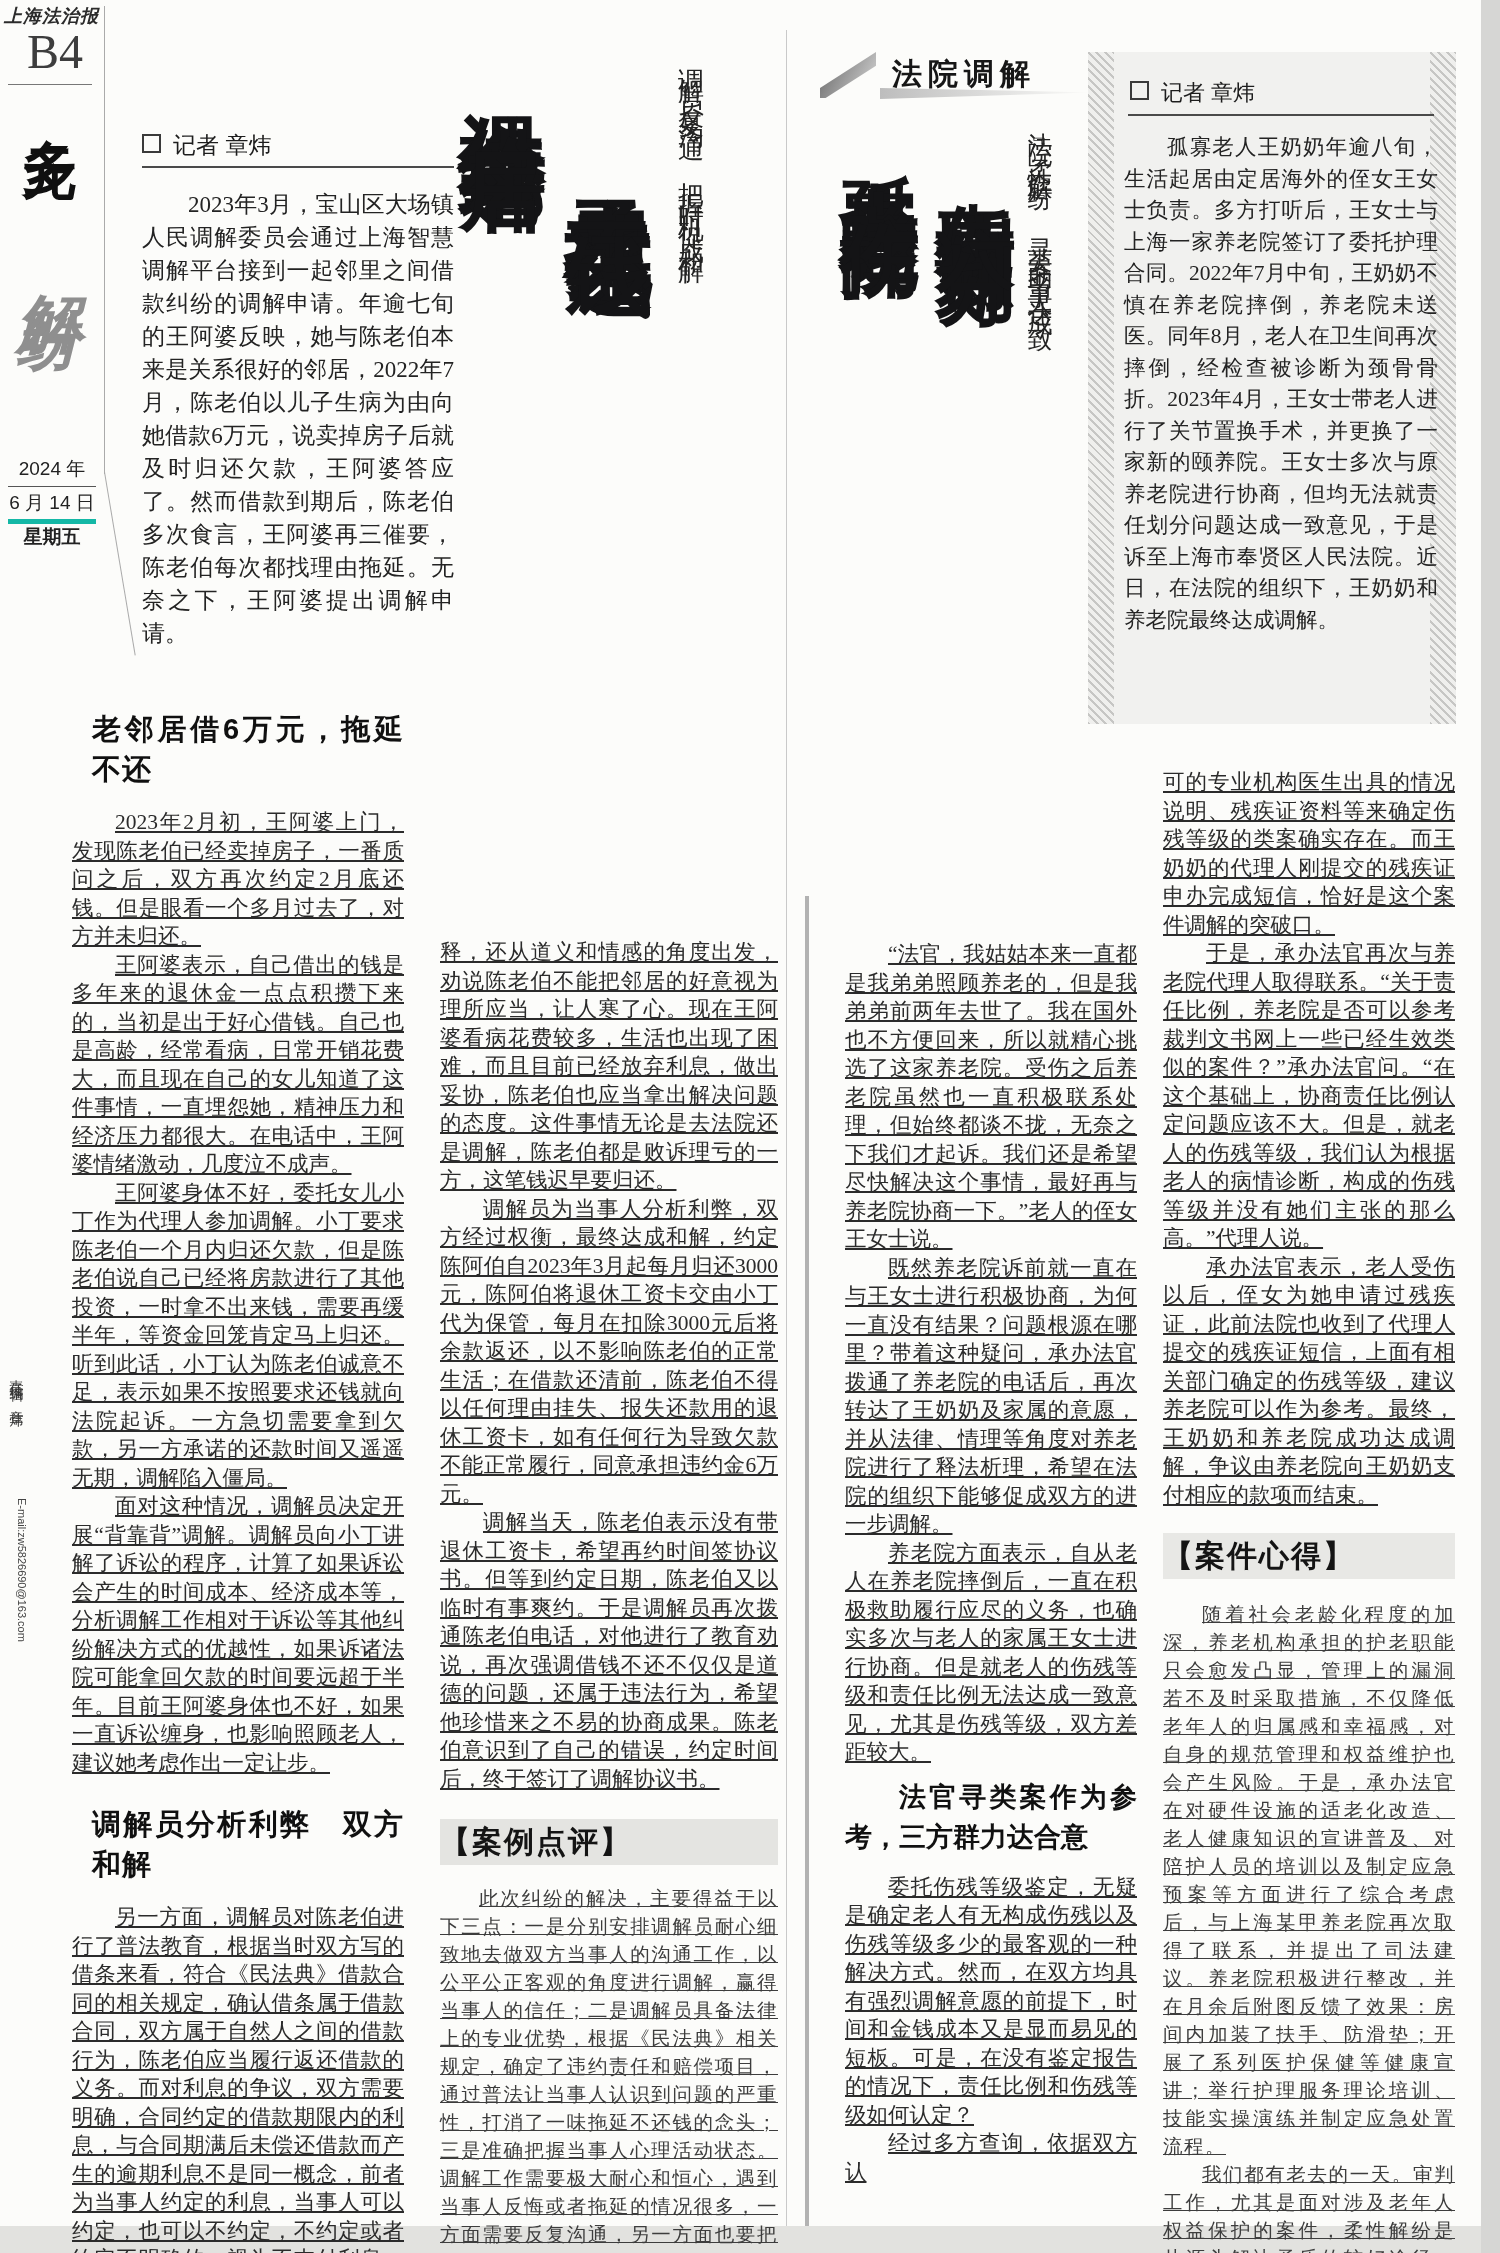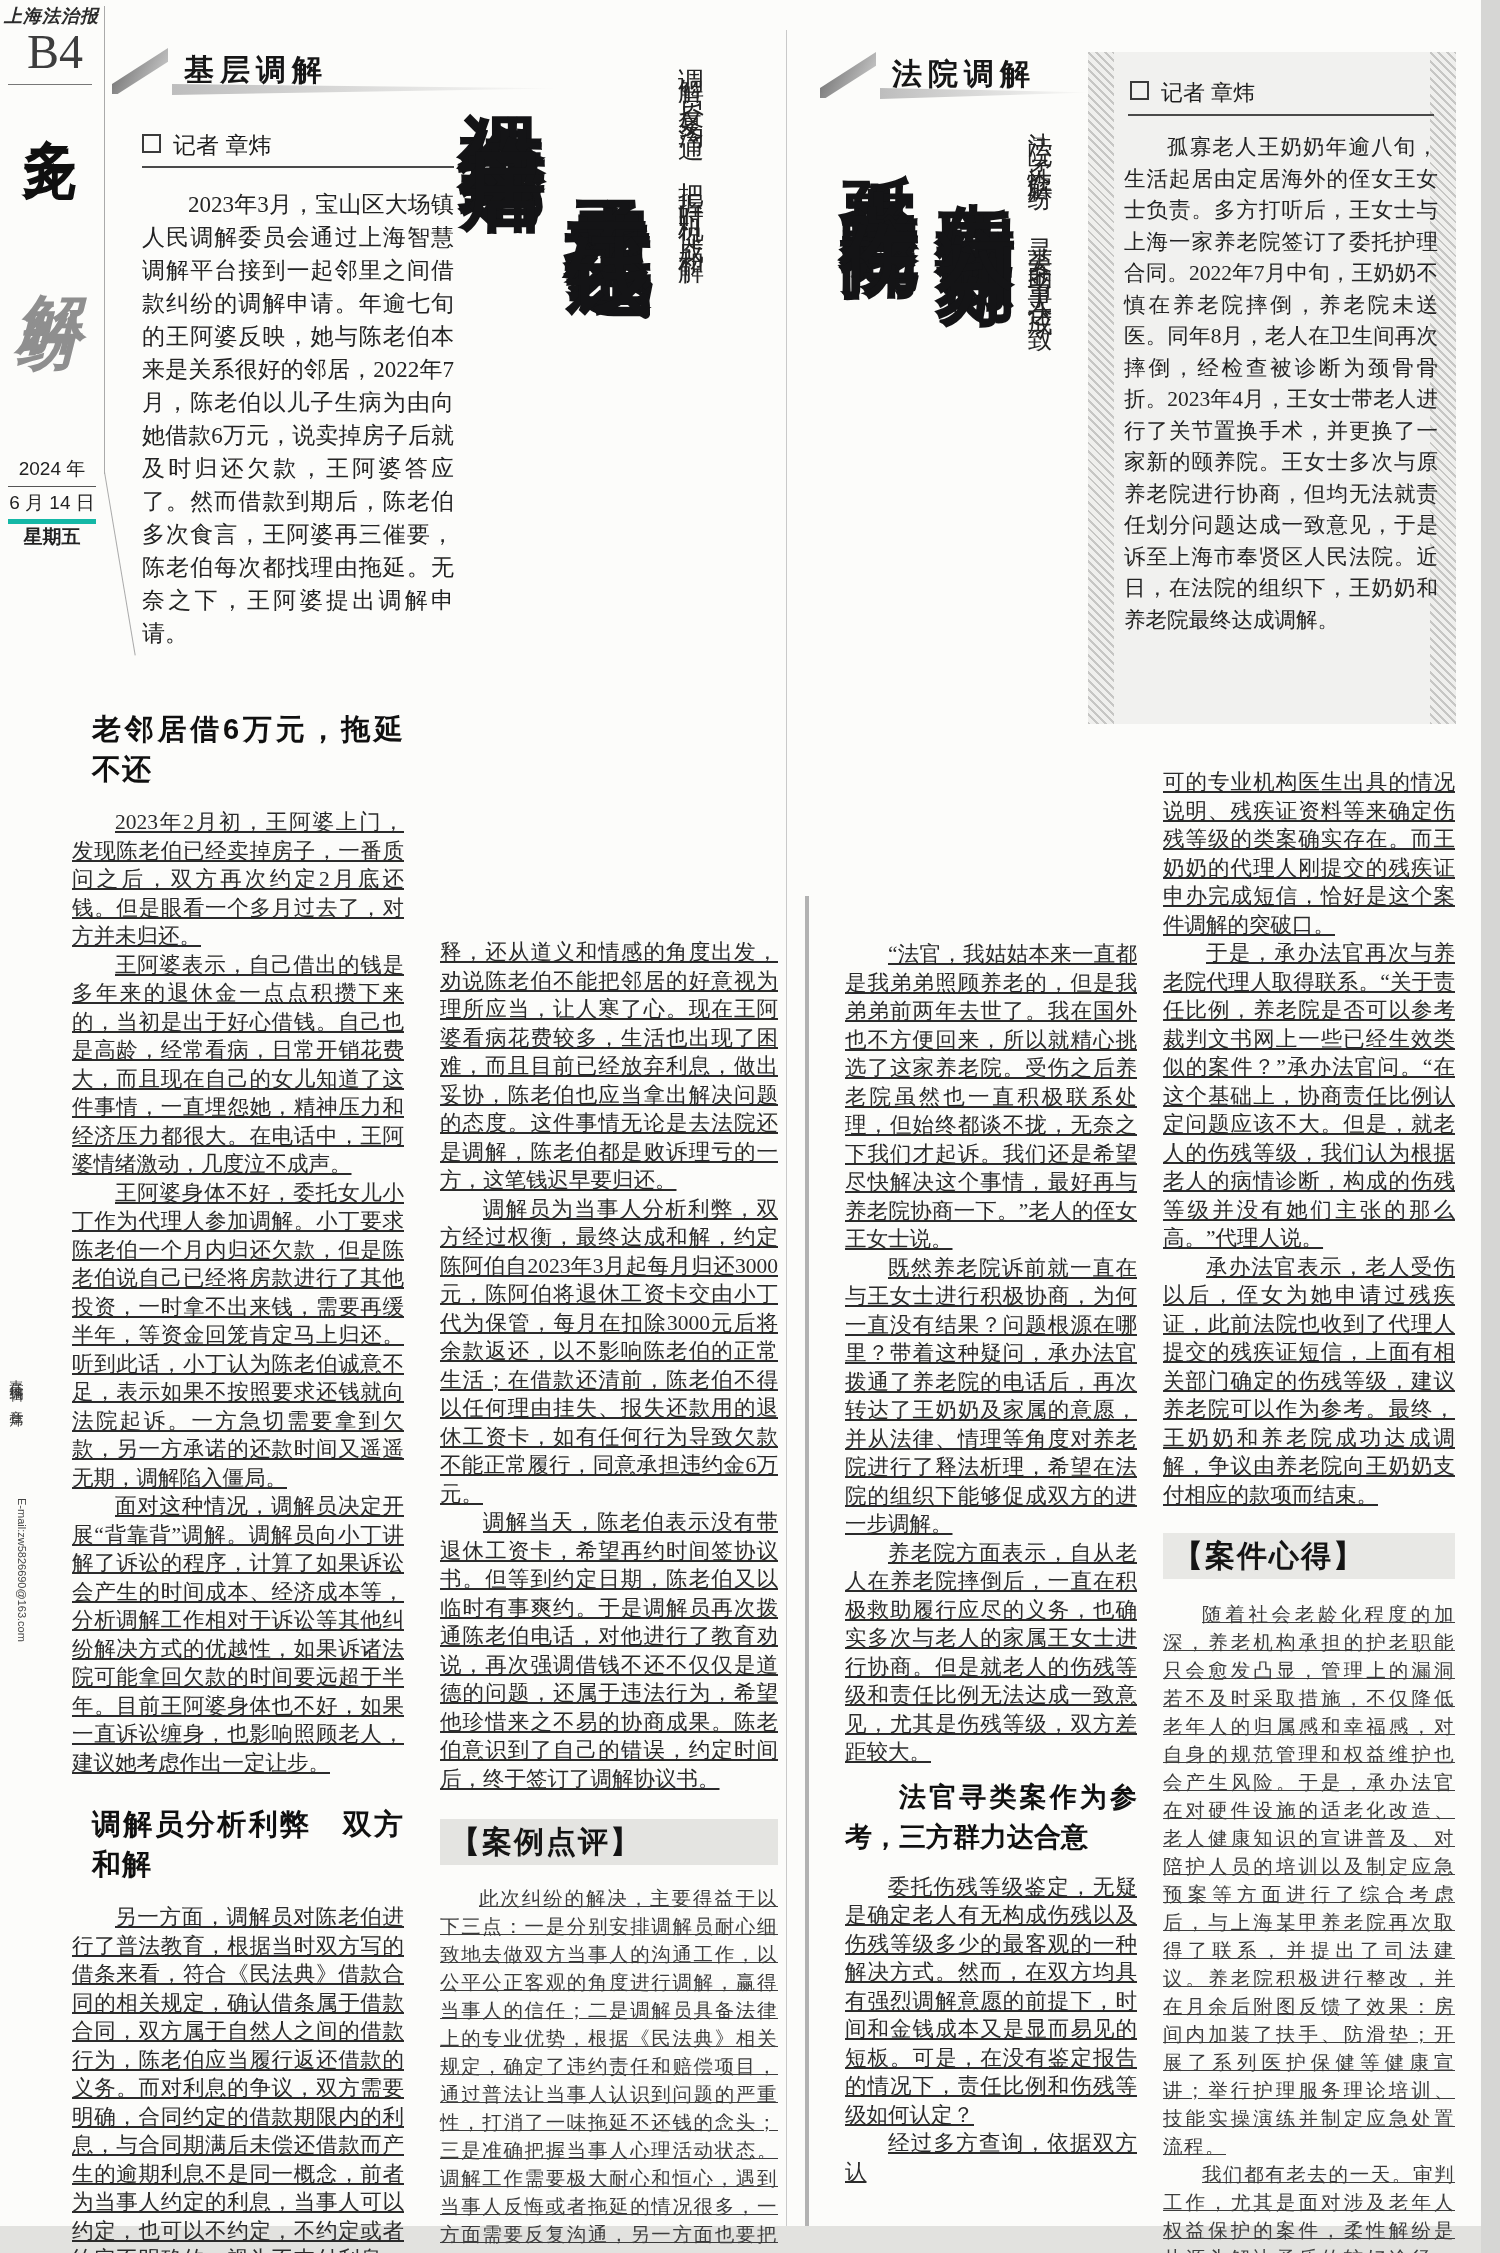--- a/index.html
+++ b/index.html
@@ -50,21 +50,21 @@
   .col p{margin:0;text-indent:2em;font-size:21.5px;line-height:28.5px;color:#2b2b2b;text-decoration:underline;}
   .col p.noindent{text-indent:0;}
   .intro{font-size:23px;line-height:33px;text-align:justify;color:#232323;}
   .intro p{margin:0;text-indent:2em;}
   .subhead{font-size:29px;font-weight:bold;color:#101010;letter-spacing:1px;
            font-family:"Liberation Sans","DejaVu Sans",sans-serif;}
   .subhead-wrap{font-size:27px;font-weight:bold;color:#101010;line-height:40px;
                 text-indent:2em;text-align:justify;
                 font-family:"Liberation Sans","DejaVu Sans",sans-serif;}
   .comment-bar{background:#e4e4e1;height:46px;line-height:46px;font-size:30px;font-weight:bold;
-               color:#141414;padding-left:10px;letter-spacing:2px;
+               color:#141414;letter-spacing:2px;
                font-family:"Liberation Sans","DejaVu Sans",sans-serif;}
   .kai p{font-size:19.5px;line-height:28px;letter-spacing:1.5px;color:#3d3d3d;}
   
   .vdiv{width:1px;background:#c9c9c9;}
   .vrule-thick{width:4px;background:#b2b2b2;}
   .hatch-box{background:#f1f1ef;}
   .hatch{position:absolute;top:0;bottom:0;width:26px;
          background:repeating-linear-gradient(45deg,#c6c6c4 0 2px,#efefed 2px 6px);}
   .edge-right{left:1481px;top:0;width:19px;height:2253px;background:#d6d6d4;}
   .edge-bottom{left:0;top:2226px;width:1481px;height:27px;background:#e2e2df;}
@@ -85,25 +85,20 @@
   <div class="abs rail-line"></div>
   <div class="abs rail-slant"></div>
   <div class="abs editor-vert">责任编辑 章炜</div>
   <div class="abs email-vert">E-mail:zw5826690@163.com</div>
 
   <div class="abs vdiv" style="left:786px;top:30px;height:2196px;"></div>
   <div class="abs vrule-thick" style="left:805px;top:896px;height:1330px;"></div>
   <div class="abs edge-right"></div>
   <div class="abs edge-bottom"></div>
 
-  <div class="abs flag" style="left:112px;top:46px;width:460px;">
-    <div class="flag-tri"></div>
-    <div class="flag-label">基层调解</div>
-    <div class="flag-tail" style="left:60px;width:392px;"></div>
-  </div>
 
   <div class="abs byline" style="left:142px;top:130px;">
     <span class="sq"></span><span>记者 章炜</span>
   </div>
   <div class="abs byline-rule" style="left:142px;top:166px;width:312px;"></div>
 
   <div class="abs intro" style="left:142px;top:188px;width:312px;">
     <p>2023年3月，宝山区大场镇人民调解委员会通过上海智慧调解平台接到一起邻里之间借款纠纷的调解申请。年逾七旬的王阿婆反映，她与陈老伯本来是关系很好的邻居，2022年7月，陈老伯以儿子生病为由向她借款6万元，说卖掉房子后就及时归还欠款，王阿婆答应了。然而借款到期后，陈老伯多次食言，王阿婆再三催要，陈老伯每次都找理由拖延。无奈之下，王阿婆提出调解申请。</p>
   </div>
 

